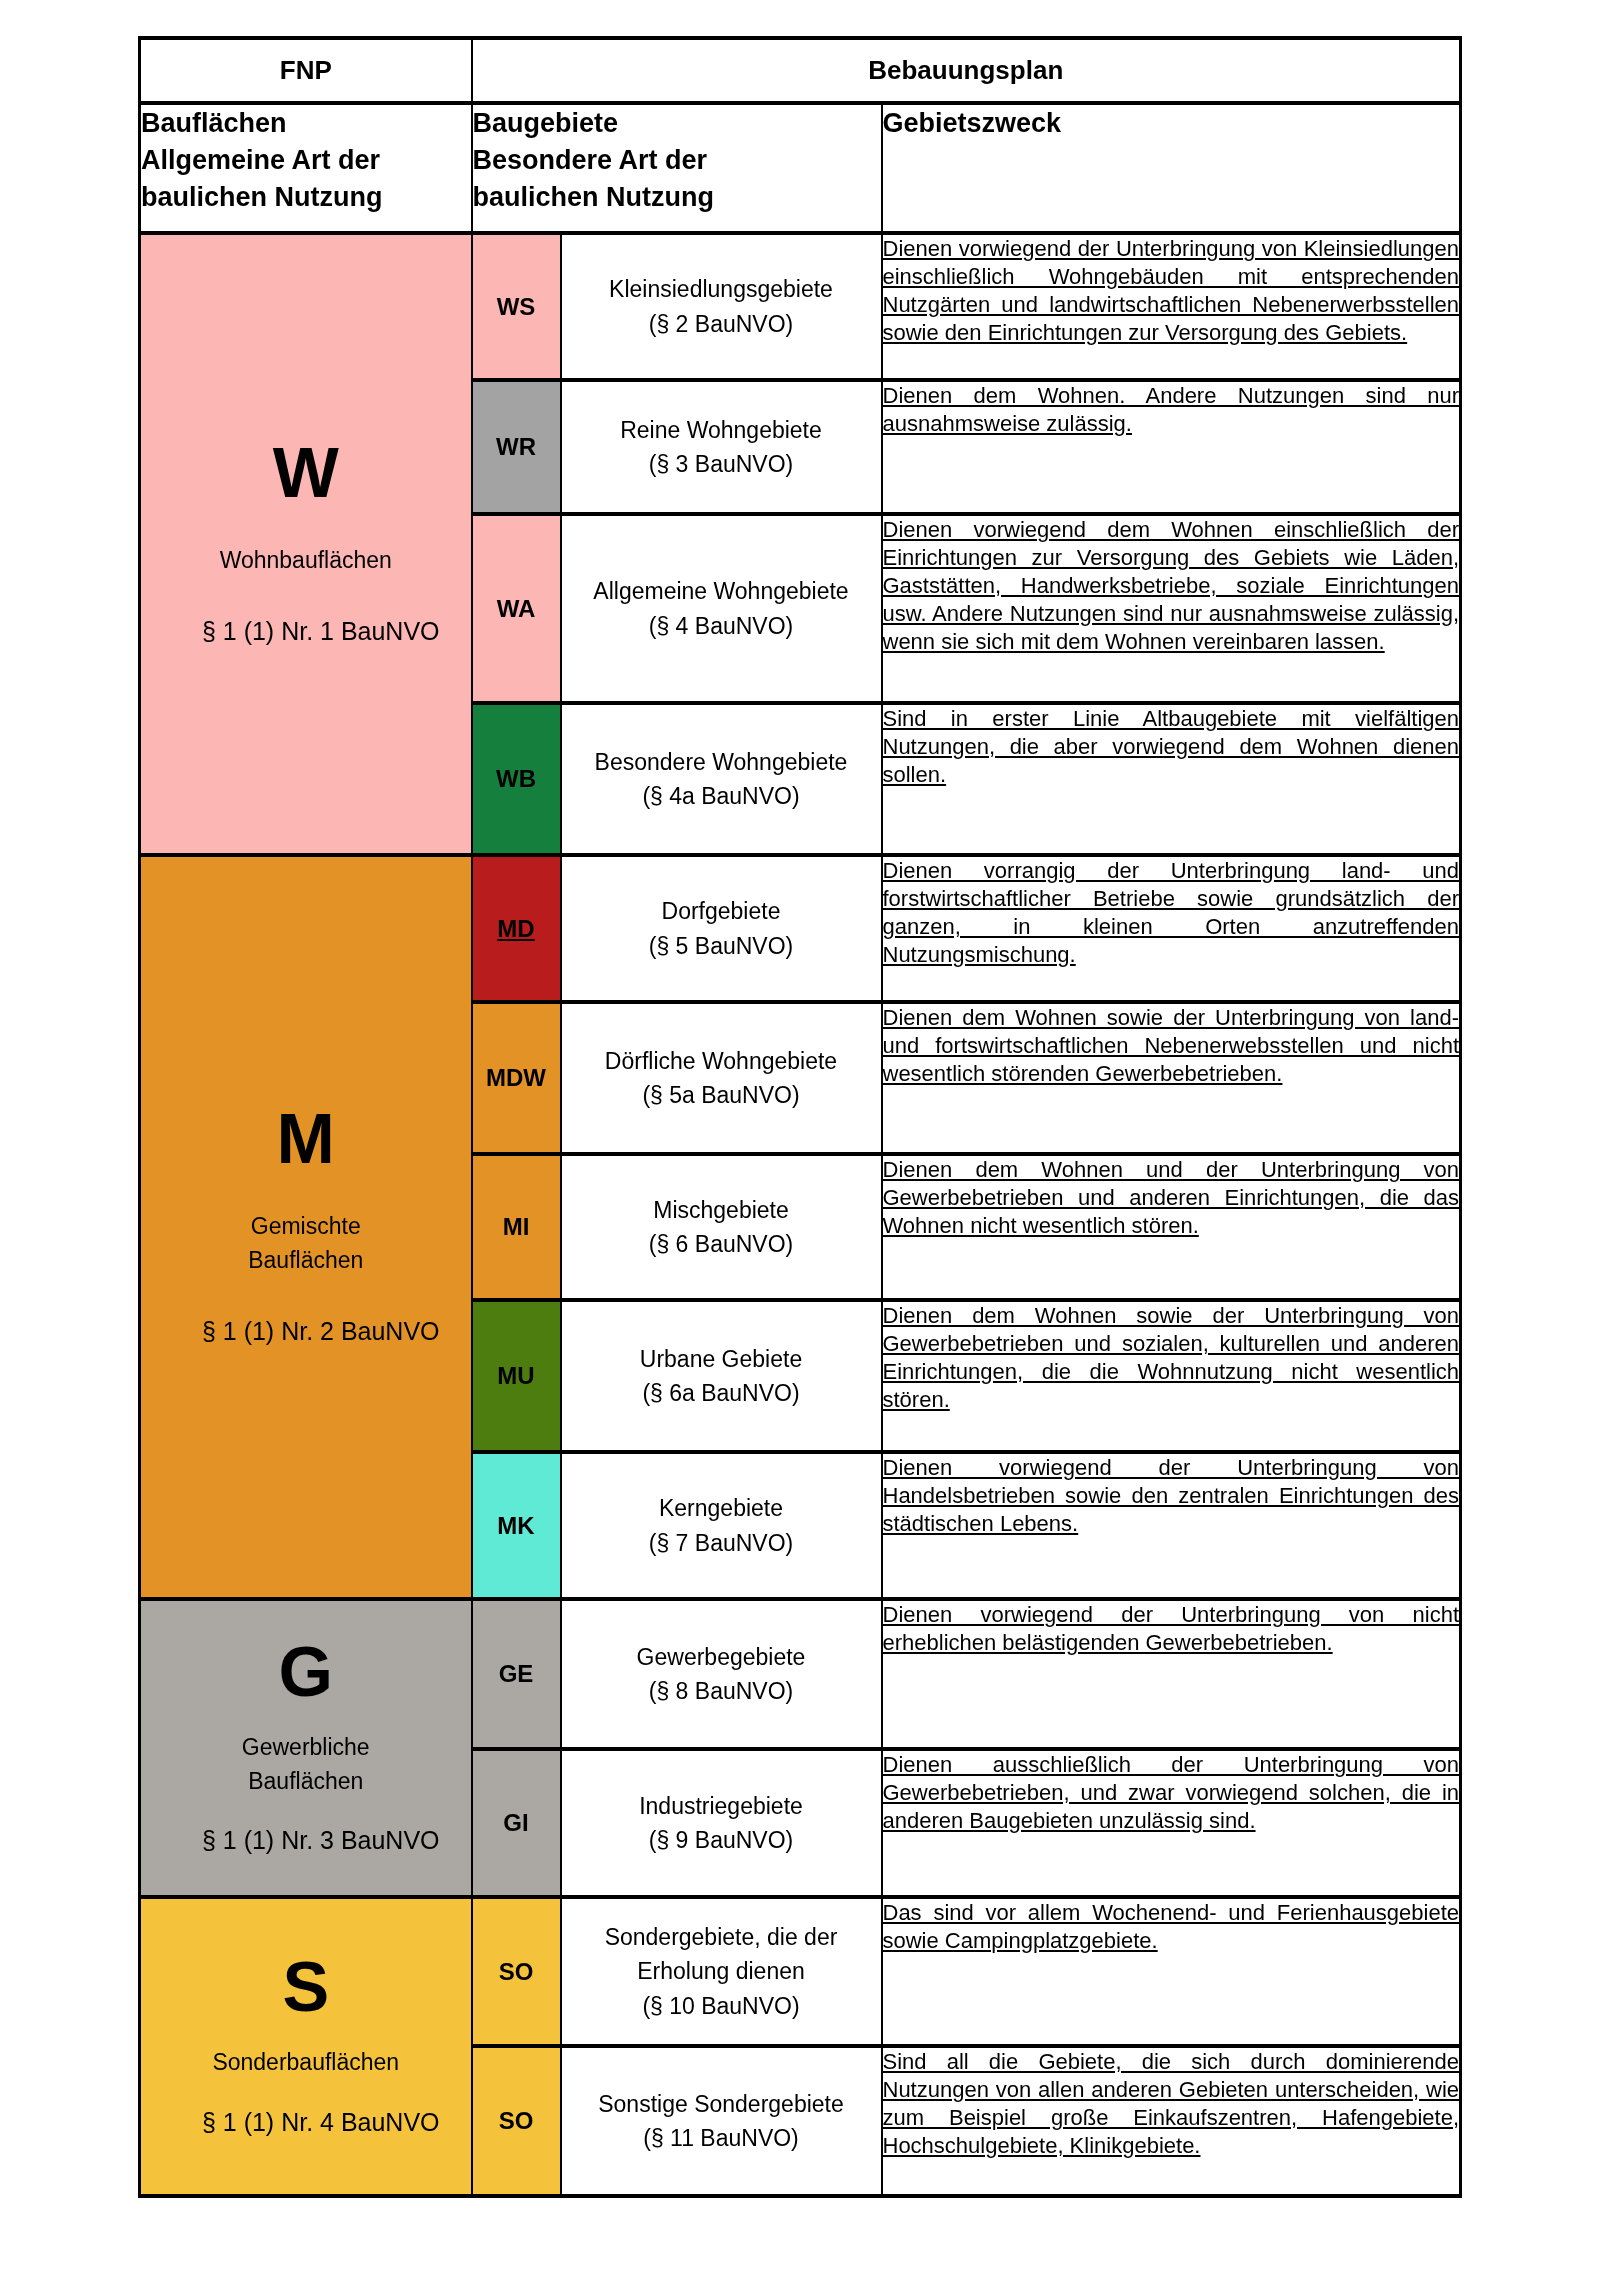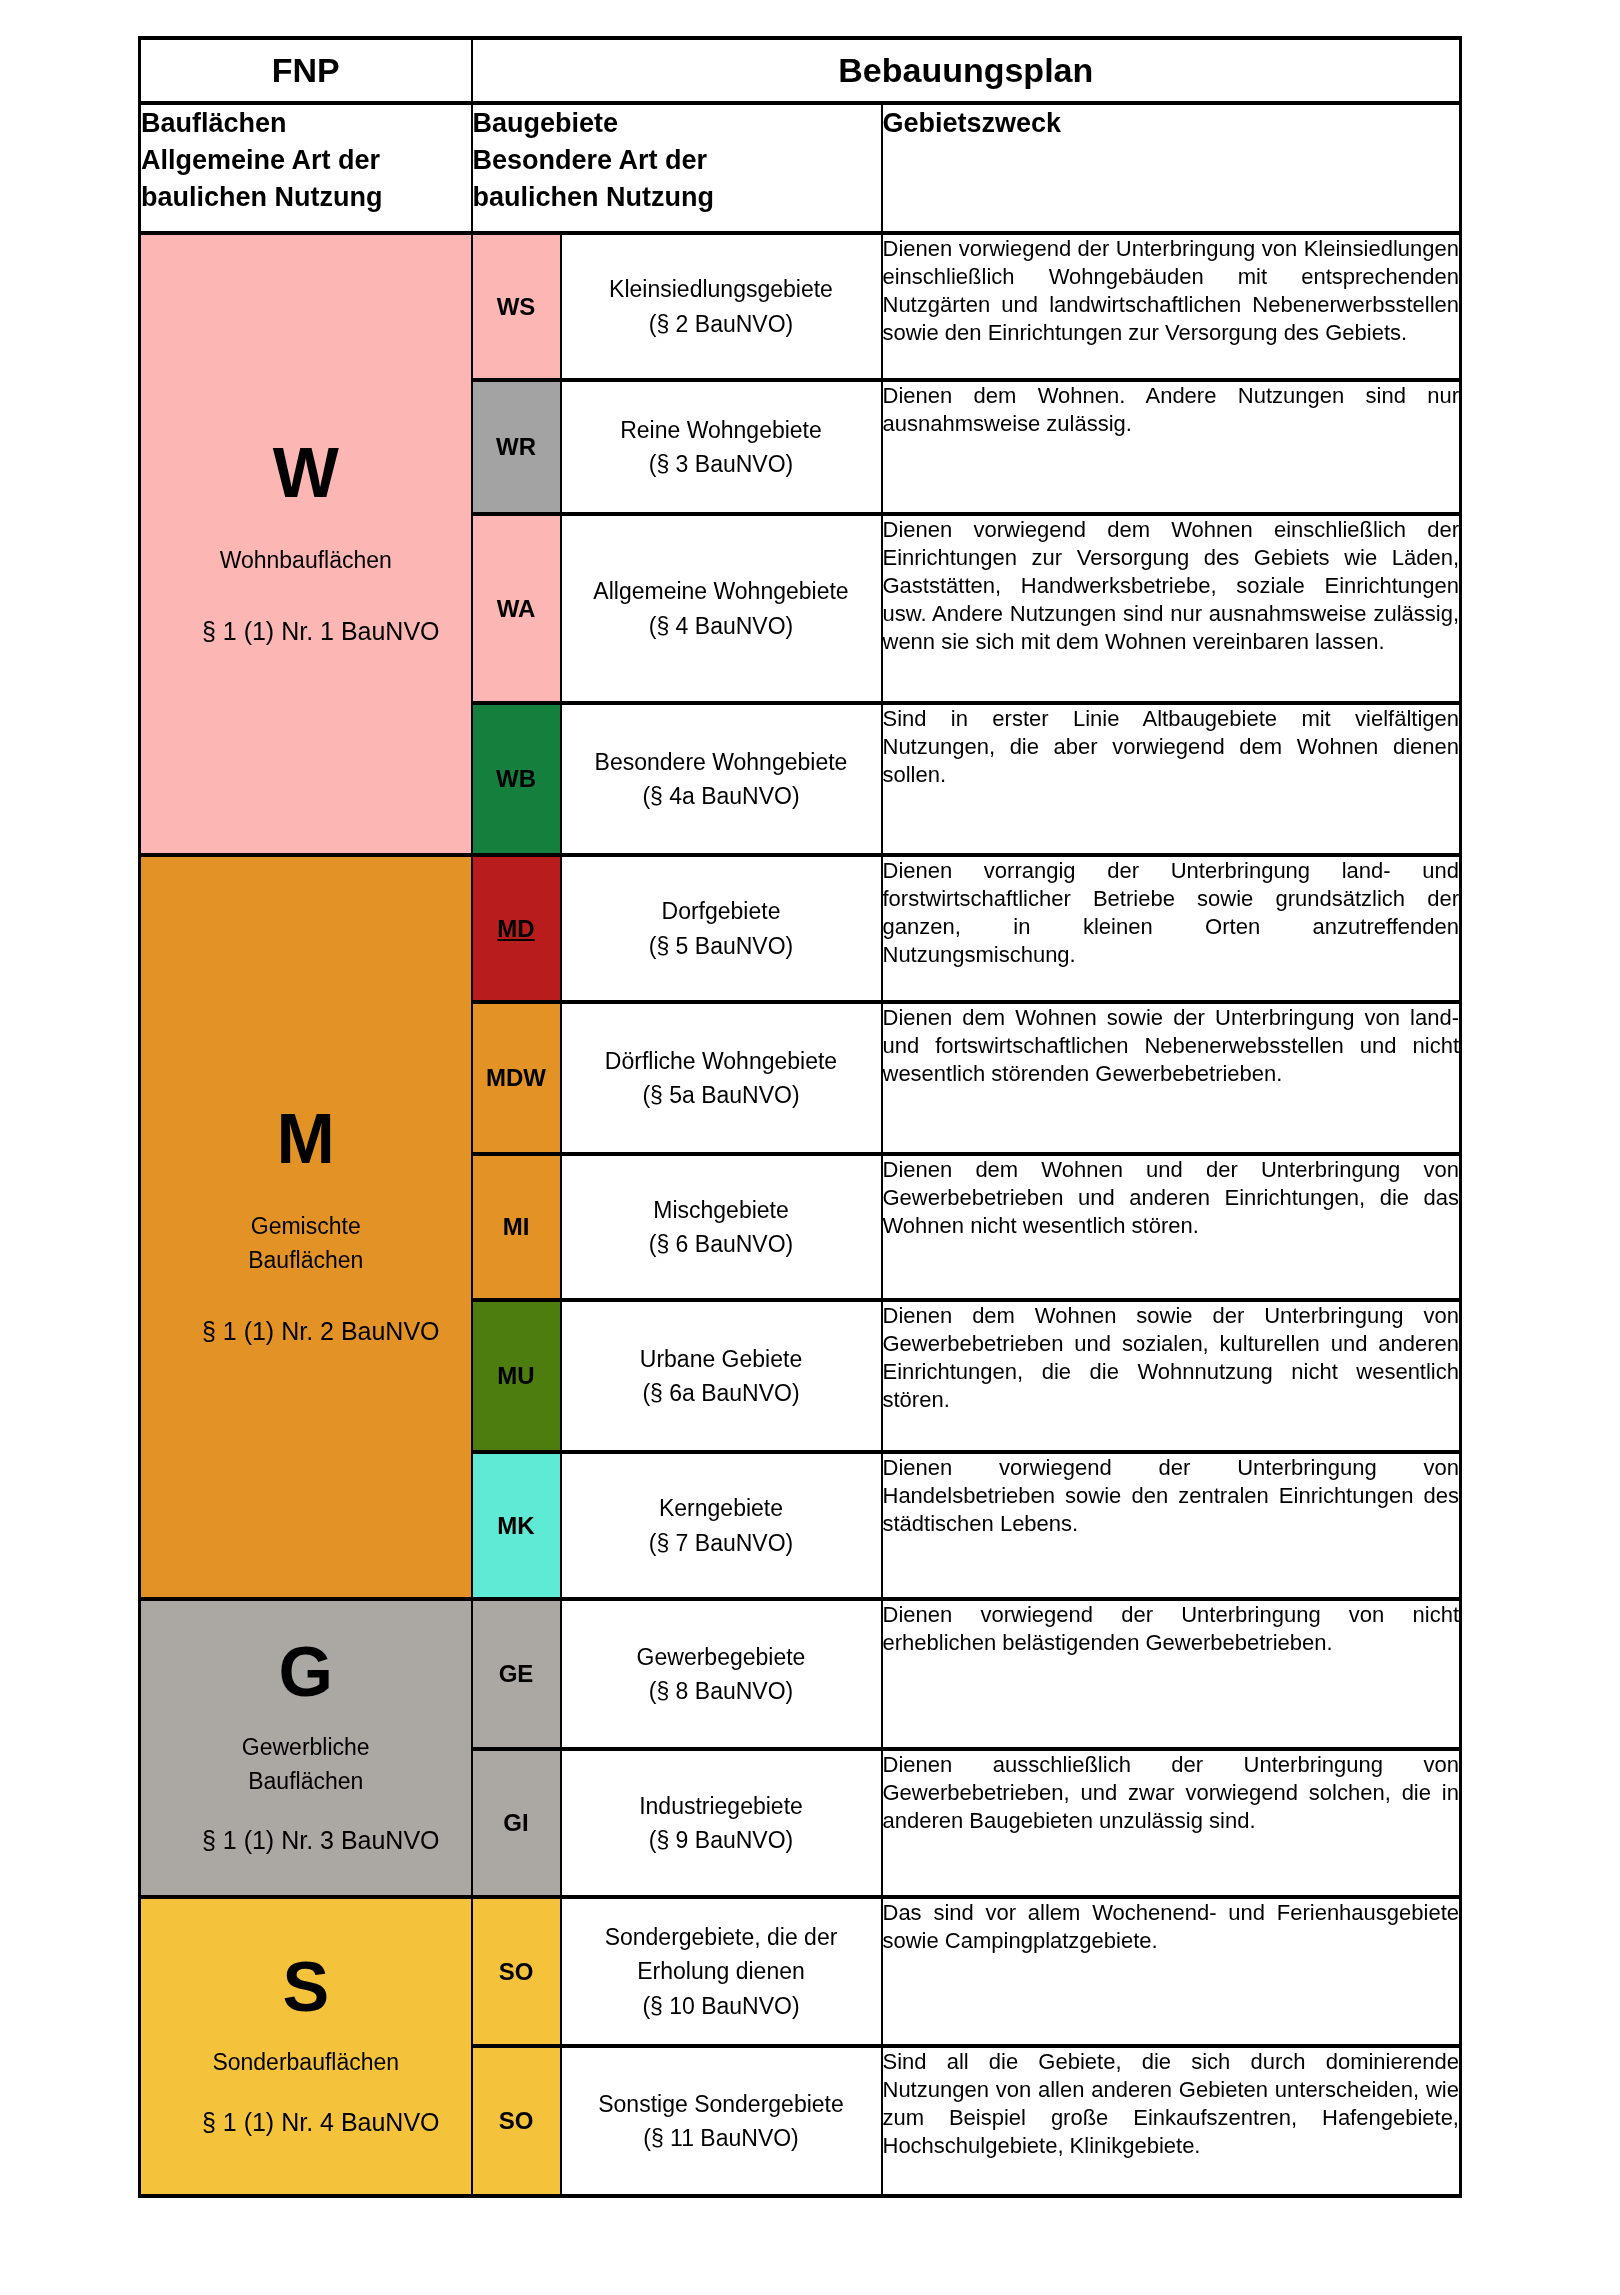--- a/index.html
+++ b/index.html
@@ -26,21 +26,21 @@
     border-top: 4px solid #000;
     border-bottom: 4px solid #000;
     padding: 0;
     overflow: hidden;
   }
   
   td.h1 {
     text-align: center;
     vertical-align: middle;
     font-weight: bold;
-    font-size: 34px;
+    font-size: 26px;
   }
   
   td.h2 {
     vertical-align: top;
     font-weight: bold;
     font-size: 27px;
     line-height: 37px;
     padding: 3.2px 8px;
     white-space: pre-line;
   }
@@ -87,20 +87,21 @@
     white-space: pre-line;
     padding: 3.2px 4.9px;
   }
   
   td.pp {
     vertical-align: top;
     font-size: 22px;
     line-height: 28px;
     text-align: justify;
     padding: 2.4px 6.5px 4.9px 8px;
+    text-decoration: underline;
   }
 </style>
 </head>
 <body>
 
 <div class="page">
   <table class="fnp">
     <colgroup>
       <col style="width:332px">
       <col style="width:89px">

